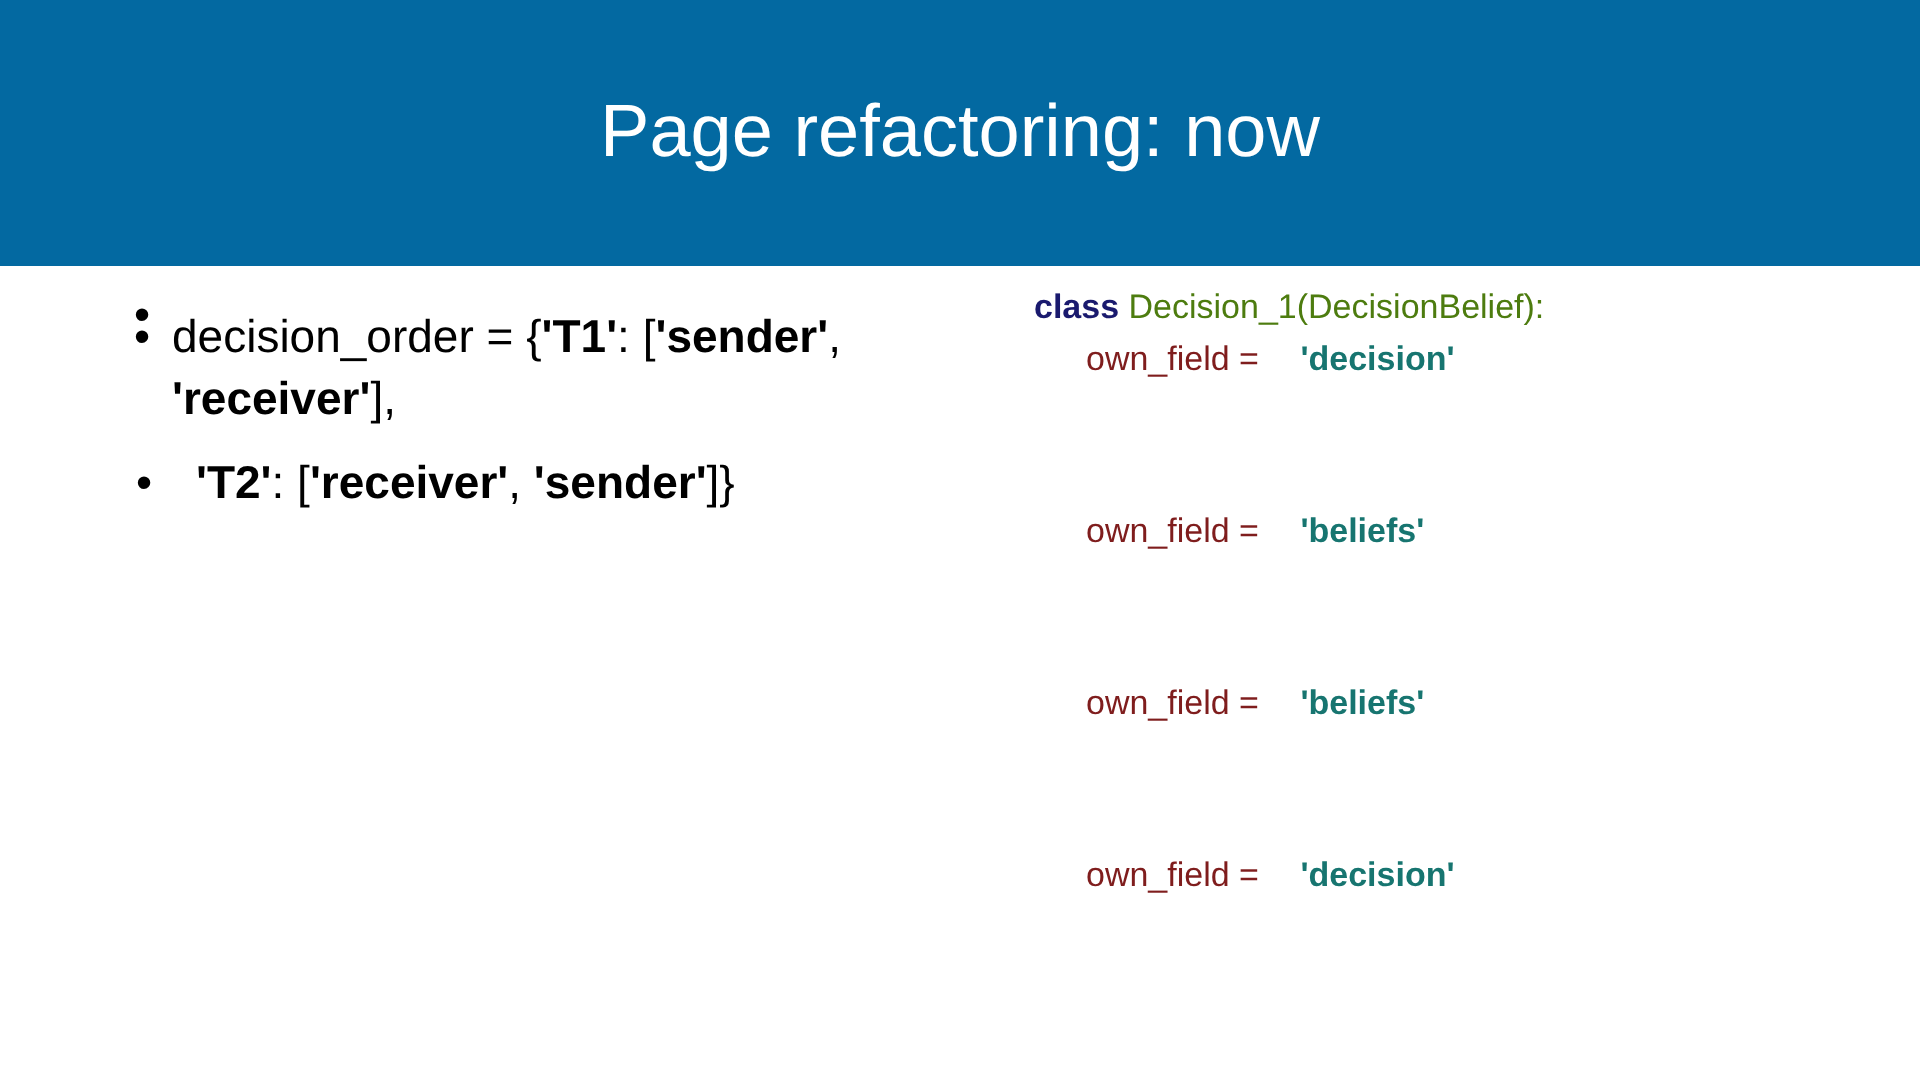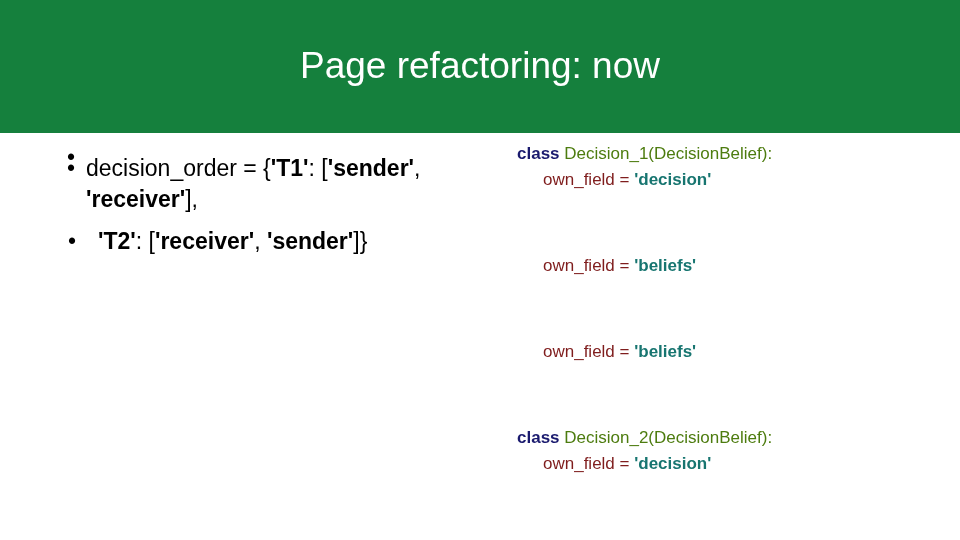--- a/index.html
+++ b/index.html
@@ -115,32 +115,33 @@
     color: #1a1a6e;
     font-weight: 700;
   }
   .ident {
     color: #4d7c0f;
     font-weight: 400;
   }
   .str-lit {
     color: #177570;
     font-weight: 700;
+    margin-left: 16px;
   }
   .plain {
     color: #7f1d1d;
     font-weight: 400;
   }
 </style>
 </head>
 <body>
 
 <div class="slide" style="background: rgb(255, 255, 255);">
 
-  <div class="header-band" style="background: #15803d;">
+  <div class="header-band" style="background: #0369a1;">
     <div class="slide-title" style="color: rgb(255, 255, 255);">Page refactoring: now</div>
   </div>
 
   <div class="body-area">
 
     <div class="left-col">
         <div class="bullet-item"><span class="dot">•</span></div>
         <div class="bullet-item"><span class="dot">•</span><span class="run-reg">decision_order = {</span><span class="run-bold">'T1'</span><span class="run-reg">: [</span><span class="run-bold">'sender'</span><span class="run-reg">, </span><span class="run-bold">'receiver'</span><span class="run-reg">],</span></div>
         <div class="bullet-item indented"><span class="dot">•</span><span class="run-bold">'T2'</span><span class="run-reg">: [</span><span class="run-bold">'receiver'</span><span class="run-reg">, </span><span class="run-bold">'sender'</span><span class="run-reg">]}</span></div>
       </div>
@@ -150,20 +151,19 @@
           <div class="code-line"><span class="kw-class" style="color: rgb(26, 26, 110);">class</span><span class="ident"> Decision_1(DecisionBelief):</span></div>
           <div class="code-line indent"><span class="plain">own_field = </span><span class="str-lit" style="color: rgb(23, 117, 112);">'decision'</span></div>
         </div>
         <div class="code-block">
           <div class="code-line indent"><span class="plain">own_field = </span><span class="str-lit" style="color: rgb(23, 117, 112);">'beliefs'</span></div>
         </div>
         <div class="code-block">
           <div class="code-line indent"><span class="plain">own_field = </span><span class="str-lit" style="color: rgb(23, 117, 112);">'beliefs'</span></div>
         </div>
         <div class="code-block">
-          <div class="code-line"><span class="kw-class" style="color: rgb(26, 26, 110);">class</span><span class="ident"> Decision_2(DecisionBelief):</span></div>
           <div class="code-line indent"><span class="plain">own_field = </span><span class="str-lit" style="color: rgb(23, 117, 112);">'decision'</span></div>
         </div>
       </div>
 
   </div>
 
 </div>
 
 </body></html>

